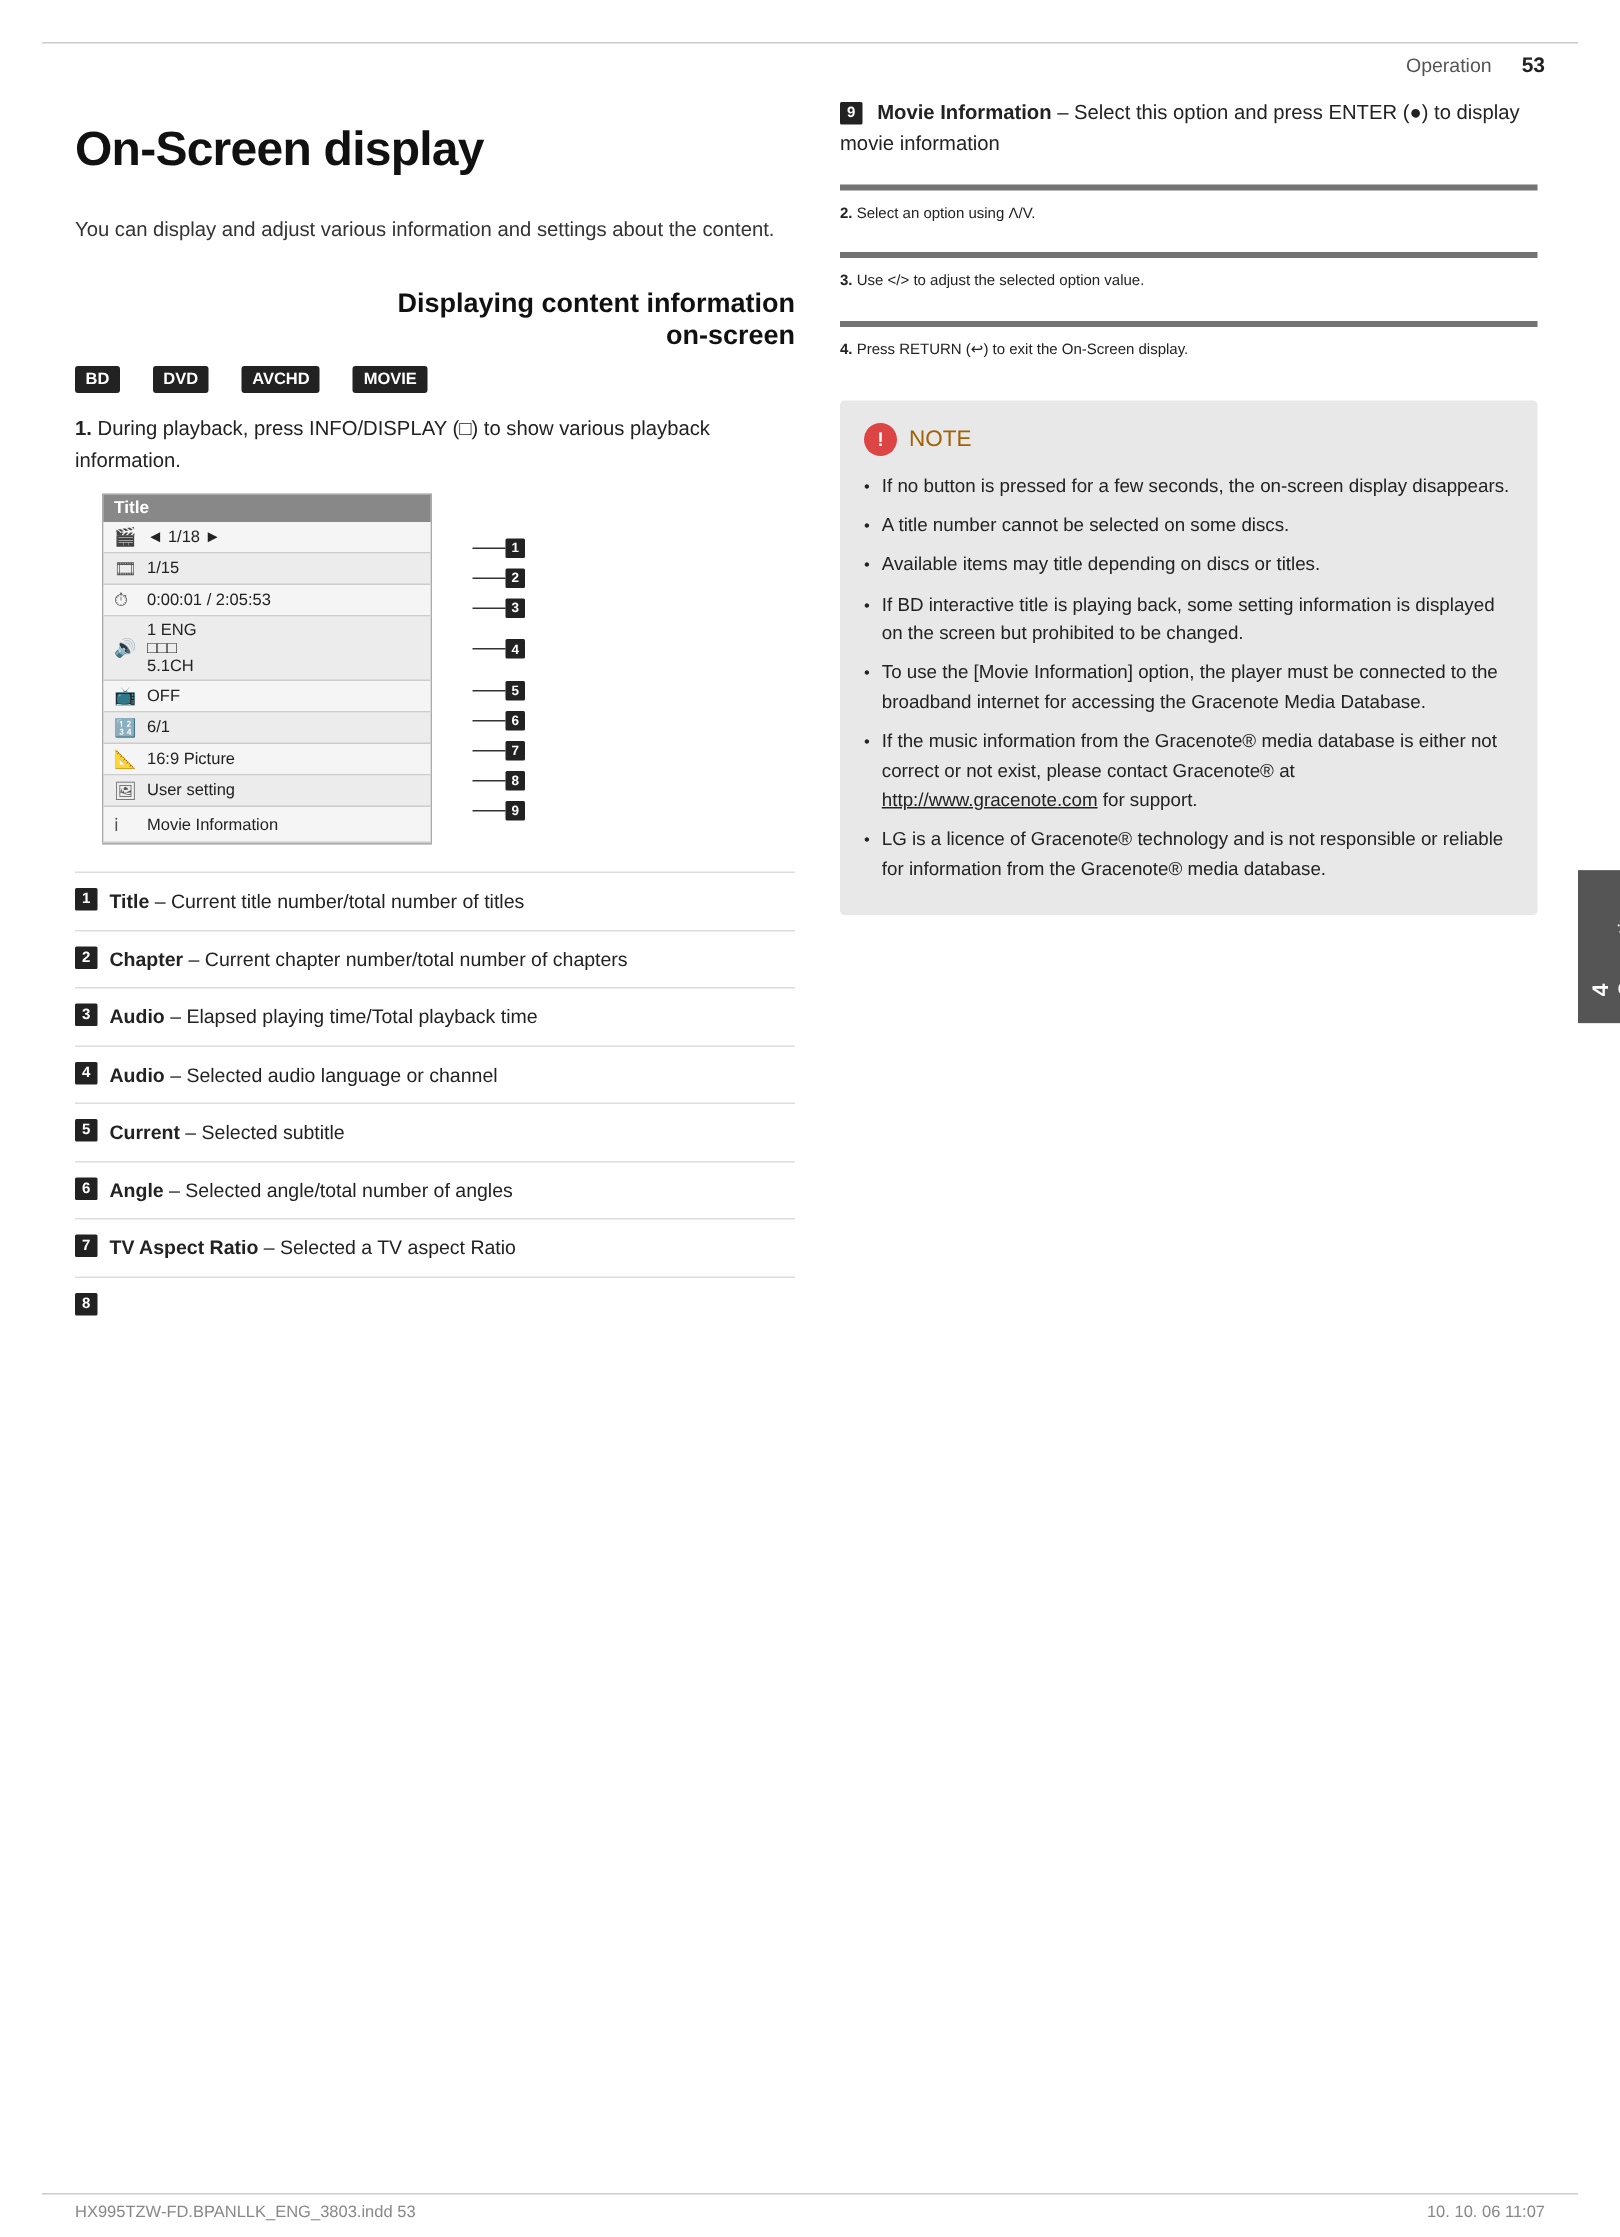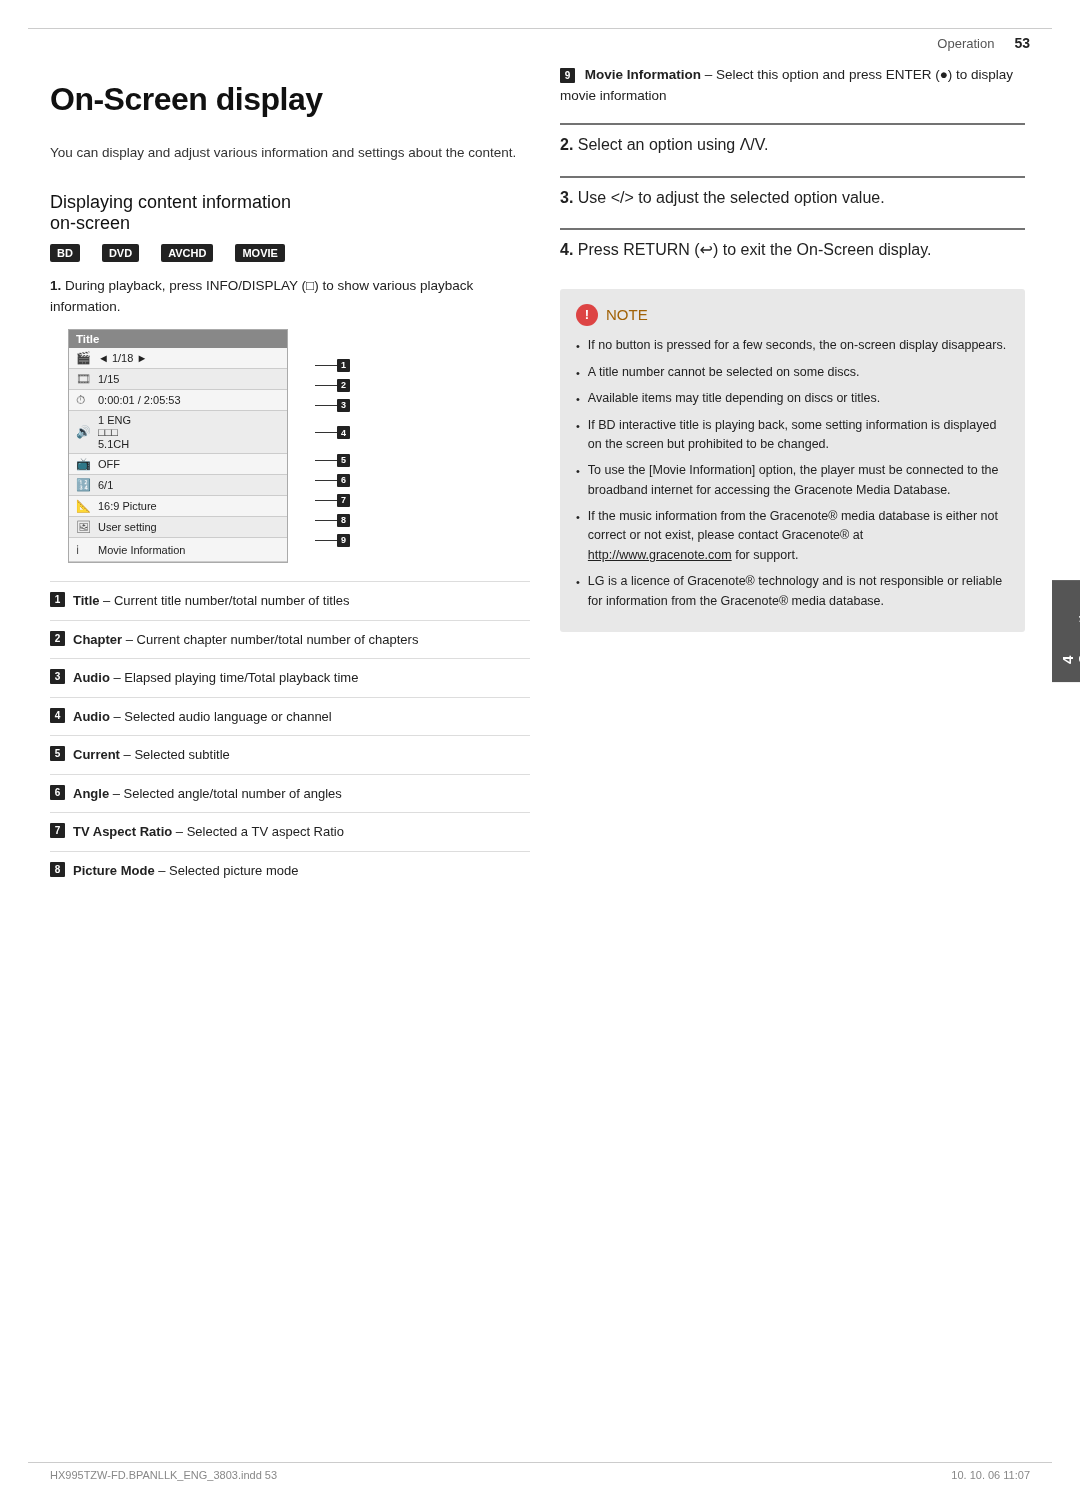--- a/index.html
+++ b/index.html
@@ -100,23 +100,24 @@
 
     .intro-text {
       font-size: 13.5px;
       color: #333;
       line-height: 1.6;
       margin-bottom: 28px;
     }
 
     .section-title {
       font-size: 18px;
-      font-weight: normal;
+      font-weight: bold;
       color: #111;
       margin-bottom: 10px;
+      text-align: right;
     }
 
     
     .badges {
       display: flex;
       gap: 22px;
       margin-bottom: 14px;
     }
     .badge {
       background: #222;
@@ -212,25 +213,25 @@
     .desc-text {
       flex: 1;
     }
     .desc-text b {
       font-weight: bold;
     }
 
     
     .right-step {
       margin-bottom: 10px;
-      font-size: 16px;
+      font-size: 10px;
       line-height: 1.55;
       color: #222;
       padding: 8px 0;
-      border-top: 2px solid #737373;
+      border-top: 4px solid #737373;
     }
     .right-step:first-child {
       border-top: none;
     }
 
     
     .note-box {
       background: #e8e8e8;
       border-radius: 3px;
       padding: 14px 16px;
@@ -464,21 +465,20 @@
       <div class="desc-item">
         <div class="desc-num">6</div>
         <div class="desc-text"><b>Angle</b> – Selected angle/total number of angles</div>
       </div>
       <div class="desc-item">
         <div class="desc-num">7</div>
         <div class="desc-text"><b>TV Aspect Ratio</b> – Selected a TV aspect Ratio</div>
       </div>
       <div class="desc-item">
         <div class="desc-num">8</div>
-        <div class="desc-text"><b>Picture Mode</b> – Selected picture mode</div>
       </div>
     </div>
 
   </div>
 
   <div class="right-col right-col-top">
 
     <div class="numbered-step-9" style="border-top: none; padding-top:0;">
       <span class="step-inline-num">9</span>
       <b>Movie Information</b> – Select this option and press ENTER (●) to display movie information

